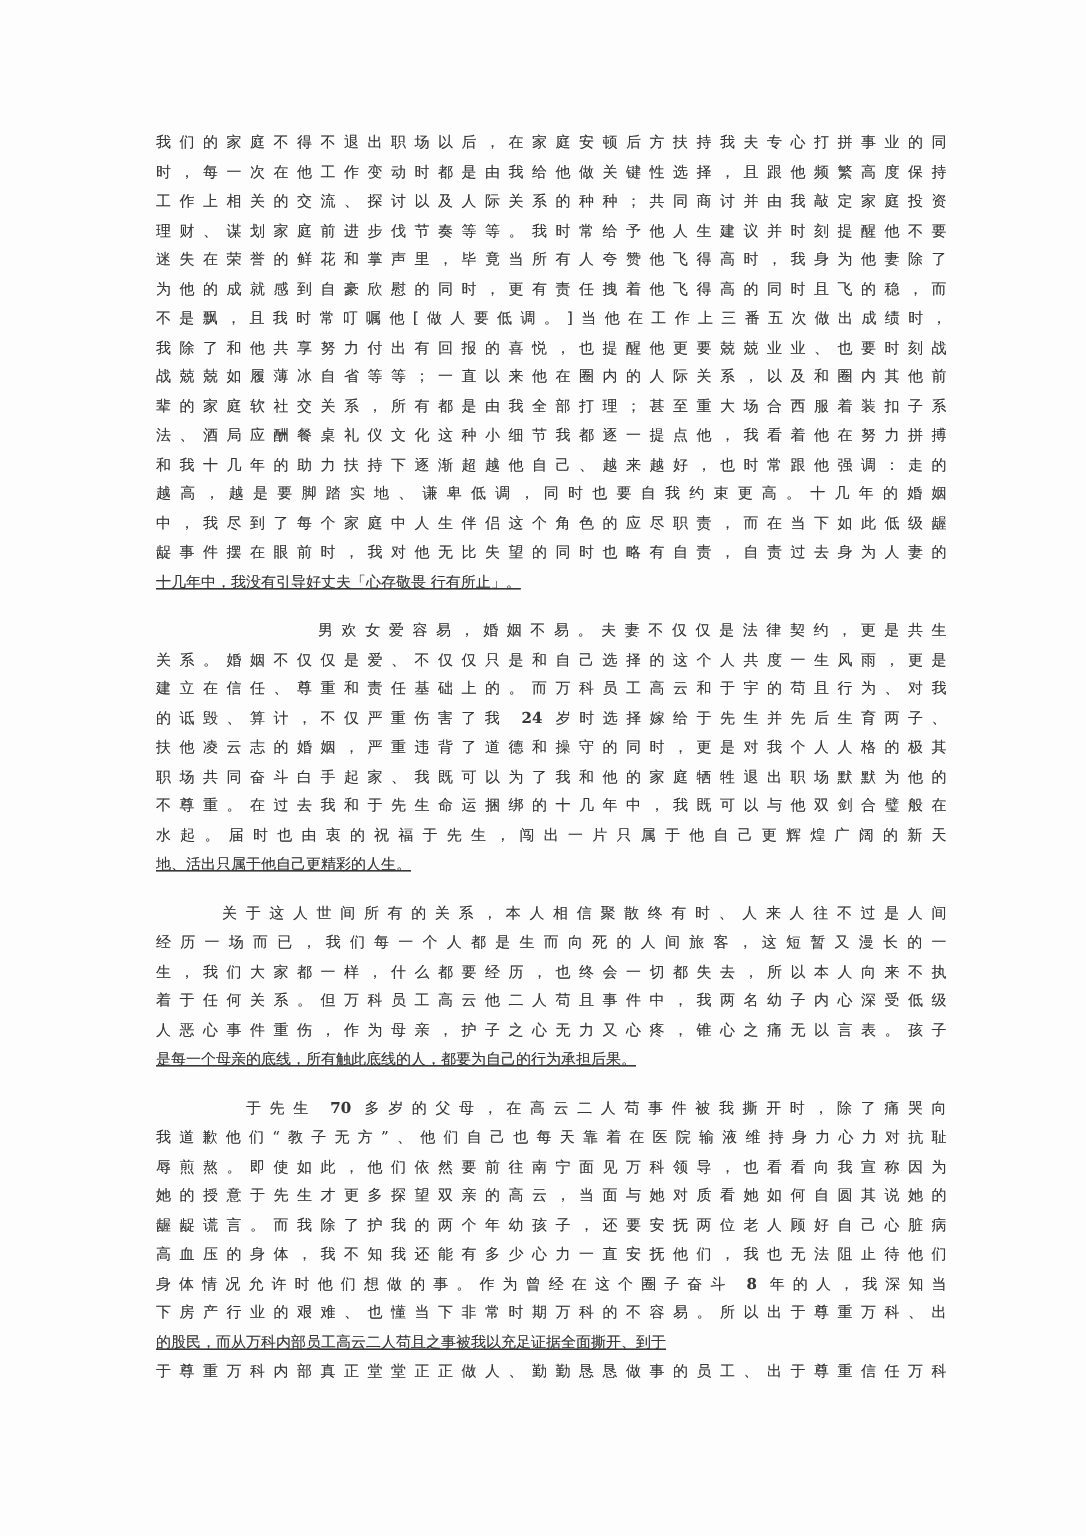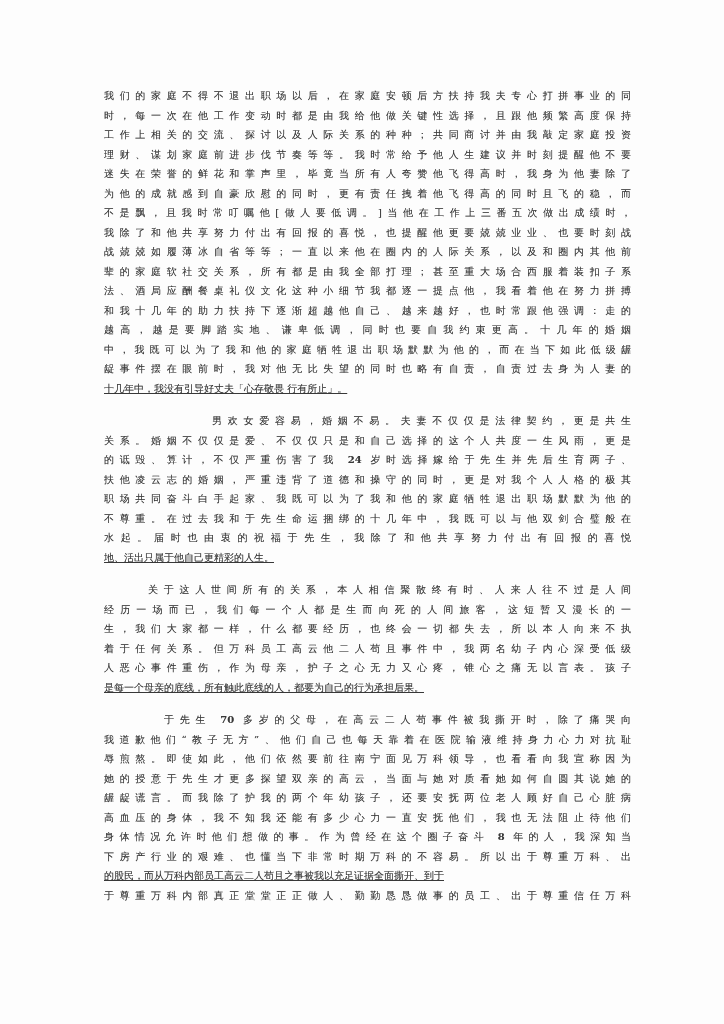--- a/index.html
+++ b/index.html
@@ -57,32 +57,33 @@
         <div class="line">理财、谋划家庭前进步伐节奏等等。我时常给予他人生建议并时刻提醒他不要</div>
         <div class="line">迷失在荣誉的鲜花和掌声里，毕竟当所有人夸赞他飞得高时，我身为他妻除了</div>
         <div class="line">为他的成就感到自豪欣慰的同时，更有责任拽着他飞得高的同时且飞的稳，而</div>
         <div class="line">不是飘，且我时常叮嘱他[做人要低调。]当他在工作上三番五次做出成绩时，</div>
         <div class="line">我除了和他共享努力付出有回报的喜悦，也提醒他更要兢兢业业、也要时刻战</div>
         <div class="line">战兢兢如履薄冰自省等等；一直以来他在圈内的人际关系，以及和圈内其他前</div>
         <div class="line">辈的家庭软社交关系，所有都是由我全部打理；甚至重大场合西服着装扣子系</div>
         <div class="line">法、酒局应酬餐桌礼仪文化这种小细节我都逐一提点他，我看着他在努力拼搏</div>
         <div class="line">和我十几年的助力扶持下逐渐超越他自己、越来越好，也时常跟他强调：走的</div>
         <div class="line">越高，越是要脚踏实地、谦卑低调，同时也要自我约束更高。十几年的婚姻</div>
-        <div class="line">中，我既可以为了我和他的家庭牺牲退出职场默默为他的，而在当下如此低级龌</div>
+        <div class="line">中，我尽到了每个家庭中人生伴侣这个角色的应尽职责，而在当下如此低级龌</div>
         <div class="line">龊事件摆在眼前时，我对他无比失望的同时也略有自责，自责过去身为人妻的</div>
         <div class="line last">十几年中，我没有引导好丈夫「心存敬畏 行有所止」。</div>
       </div>
       <div class="paragraph">
         <div class="line" style="text-indent: 108px;">男欢女爱容易，婚姻不易。夫妻不仅仅是法律契约，更是共生</div>
         <div class="line">关系。婚姻不仅仅是爱、不仅仅只是和自己选择的这个人共度一生风雨，更是</div>
+        <div class="line">建立在信任、尊重和责任基础上的。而万科员工高云和于宇的苟且行为、对我</div>
         <div class="line">的诋毁、算计，不仅严重伤害了我 <b>24</b> 岁时选择嫁给于先生并先后生育两子、</div>
         <div class="line">扶他凌云志的婚姻，严重违背了道德和操守的同时，更是对我个人人格的极其</div>
         <div class="line">职场共同奋斗白手起家、我既可以为了我和他的家庭牺牲退出职场默默为他的</div>
         <div class="line">不尊重。在过去我和于先生命运捆绑的十几年中，我既可以与他双剑合璧般在</div>
-        <div class="line">水起。届时也由衷的祝福于先生，我除了和他共享努力付出有回报的喜悦</div>
+        <div class="line">水起。届时也由衷的祝福于先生，闯出一片只属于他自己更辉煌广阔的新天</div>
         <div class="line last">地、活出只属于他自己更精彩的人生。</div>
       </div>
       <div class="paragraph">
         <div class="line" style="text-indent: 44px;">关于这人世间所有的关系，本人相信聚散终有时、人来人往不过是人间</div>
         <div class="line">经历一场而已，我们每一个人都是生而向死的人间旅客，这短暂又漫长的一</div>
         <div class="line">生，我们大家都一样，什么都要经历，也终会一切都失去，所以本人向来不执</div>
         <div class="line">着于任何关系。但万科员工高云他二人苟且事件中，我两名幼子内心深受低级</div>
         <div class="line">人恶心事件重伤，作为母亲，护子之心无力又心疼，锥心之痛无以言表。孩子</div>
         <div class="line last">是每一个母亲的底线，所有触此底线的人，都要为自己的行为承担后果。</div>
       </div>

